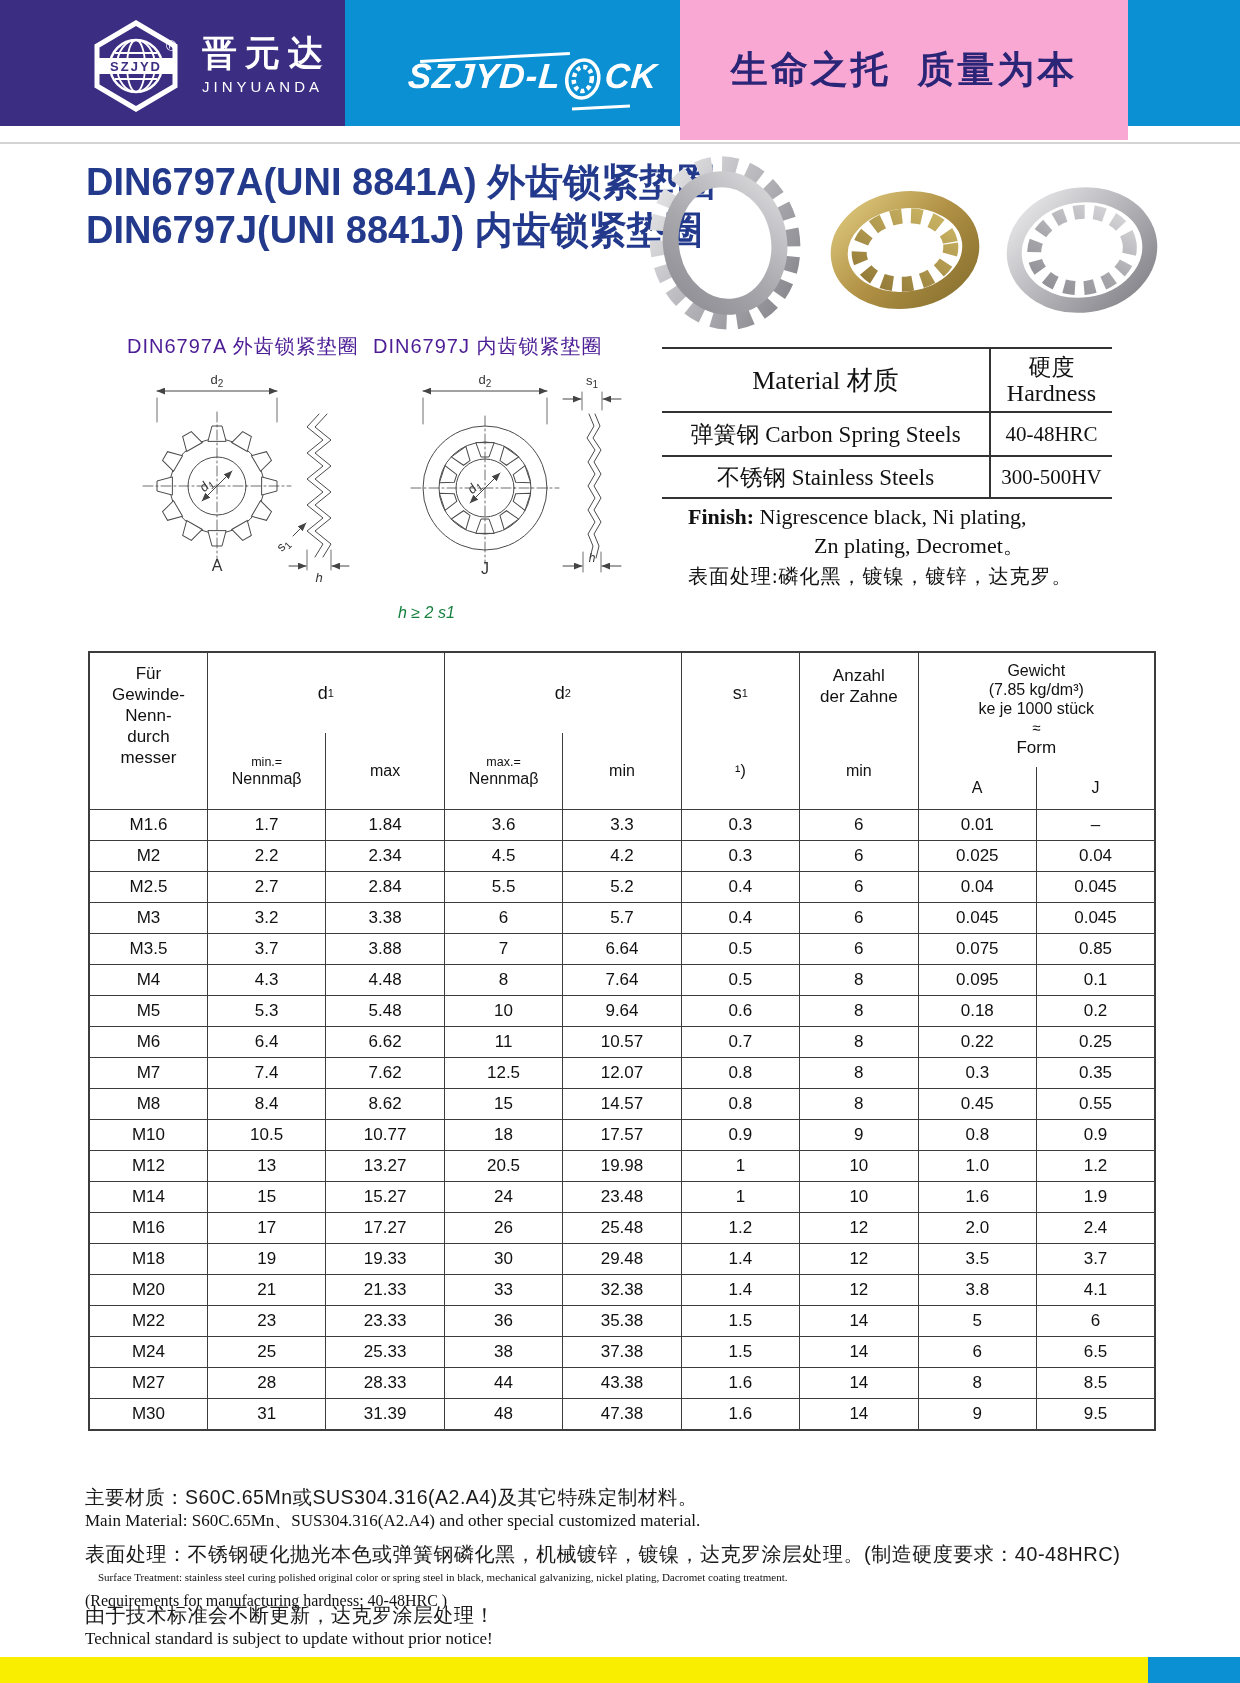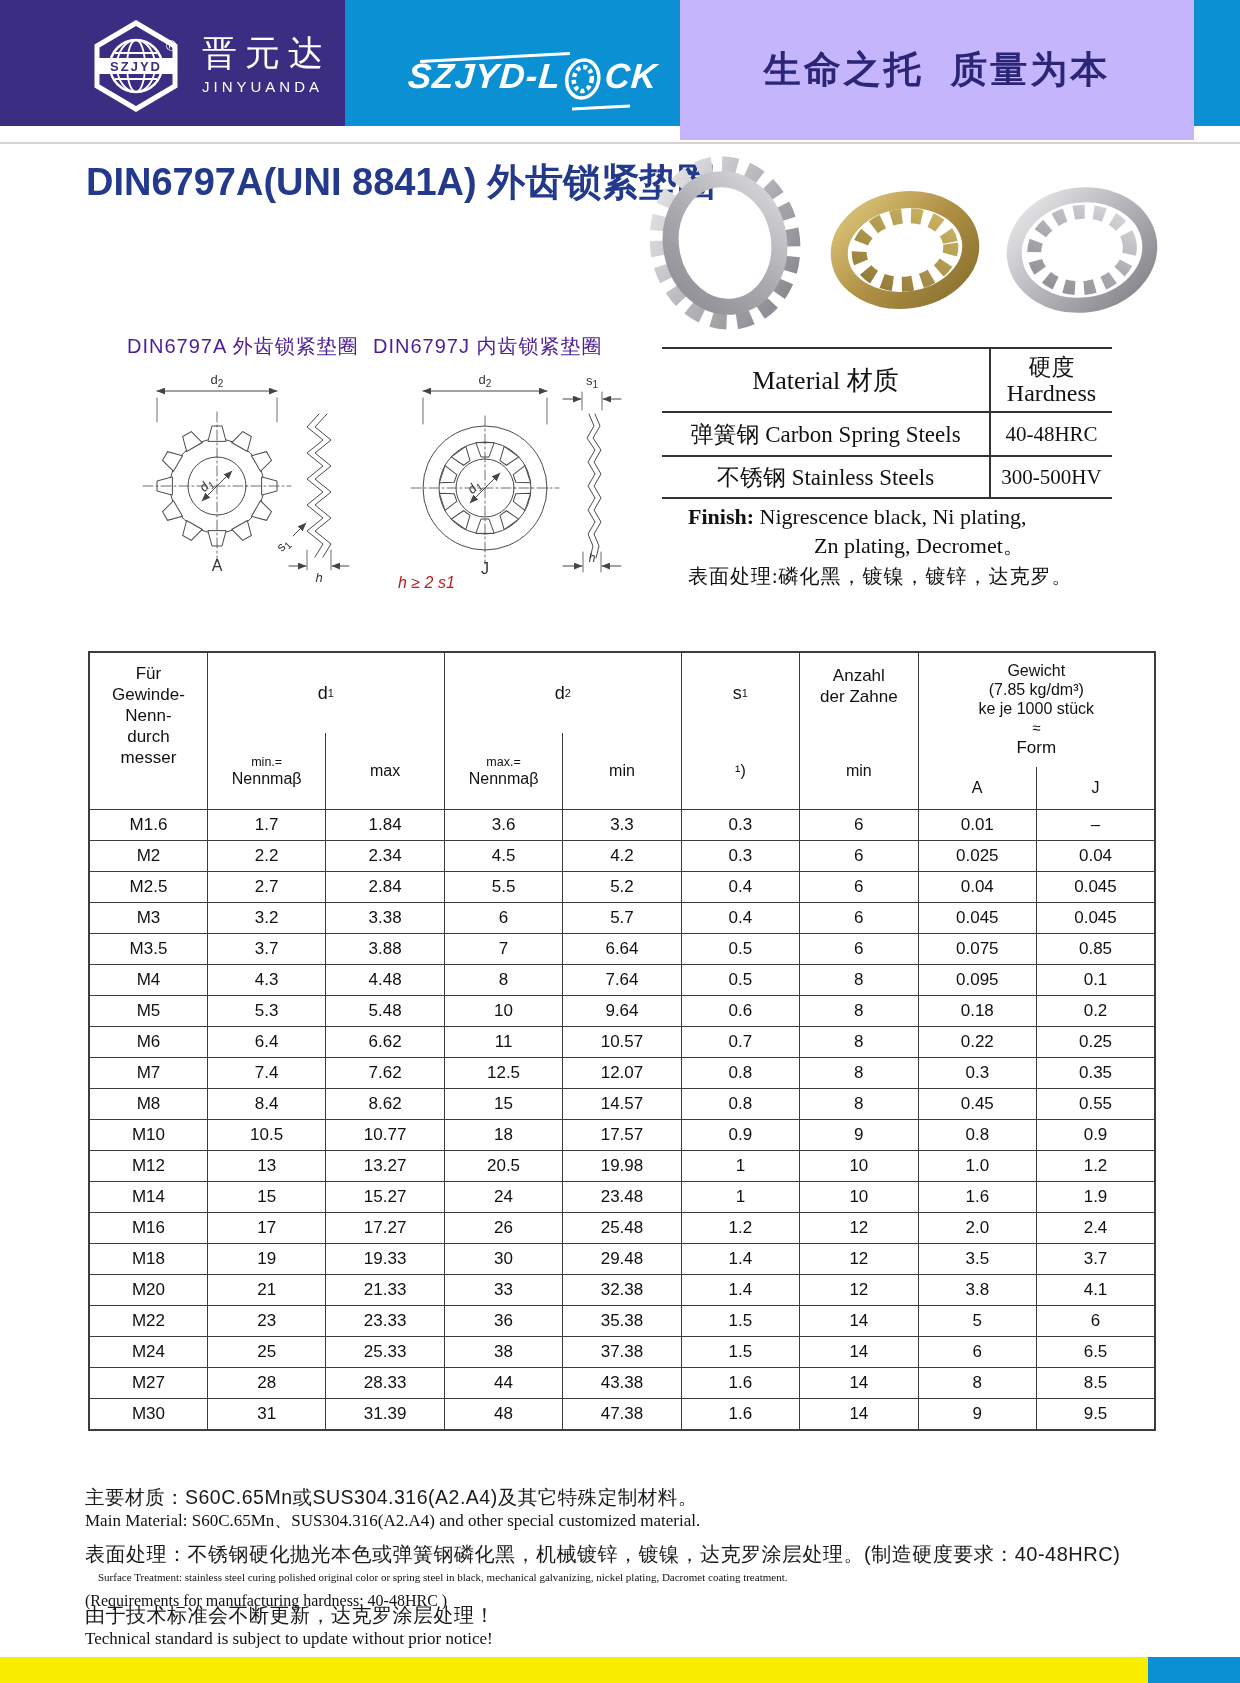--- a/index.html
+++ b/index.html
@@ -4,46 +4,46 @@
 <style>
   * { margin:0; padding:0; box-sizing:border-box; }
   html,body { background:#ffffff; }
   .page { position:relative; width:1240px; height:1683px; background:#fff; overflow:hidden;
           font-family:"Liberation Sans","DejaVu Sans",sans-serif; color:#1a1a1a; }
   .abs { position:absolute; }
 
   
   .hdr-purple { left:0; top:0; width:345px; height:126px; background:#3b2e82; }
   .hdr-cyan   { left:345px; top:0; width:895px; height:126px; background:#0a90d3; }
-  .hdr-yellow { left:680px; top:0; width:514px; height:140px; background:#c4b5fd; z-index:3;
+  .hdr-yellow { left:680px; top:0; width:448px; height:140px; background:#f9a8d4; z-index:3;
                 display:flex; align-items:center; justify-content:center; }
   .slogan { font-size:37px; font-weight:bold; color:#2b2577; letter-spacing:3px; white-space:pre; }
   .hdr-shadow { left:0; top:142px; width:1240px; height:2px; background:#d4d4d4; }
 
   .logo-wrap { left:92px; top:20px; display:flex; color:#fff; z-index:2; }
   .logo-reg { position:absolute; left:74px; top:18px; font-size:14px; color:#fff; }
   .logo-text { margin-left:22px; margin-top:14px; }
-  .logo-cn { font-size:35px; letter-spacing:8px; line-height:38px; }
+  .logo-cn { font-size:35px; letter-spacing:8px; line-height:38px;font-weight:bold; }
   .logo-en { font-size:15px; letter-spacing:4px; margin-top:6px; }
 
   .brand { left:408px; top:56px; color:#fff; font-weight:bold; font-style:italic;
            font-size:35px; letter-spacing:1px; display:flex; align-items:center; z-index:2;
            transform:skewX(-4deg); }
   .brand svg { margin:0 1px -6px 1px; }
   .brand-line1 { left:420px; top:56px; width:150px; height:3px; background:#fff; transform:rotate(-3deg); z-index:2; }
   .brand-line2 { left:572px; top:106px; width:58px; height:3px; background:#fff; transform:rotate(-3deg); z-index:2; }
 
   
   .title { left:86px; top:158px; color:#22398c; font-size:38px; font-weight:bold; line-height:48px; }
 
   
   .cap { font-size:20px; color:#4c1d95; letter-spacing:1px; }
   .cap-a { left:127px; top:333px; }
   .cap-j { left:373px; top:333px; }
-  .dianote { left:398px; top:574px; font-size:16px; color:#b91c1c; font-style:italic; }
+  .dianote { left:398px; top:604px; font-size:16px; color:#15803d; font-style:italic; }
 
   
   .mat { left:662px; top:347px; width:450px; border-collapse:collapse;
          font-family:"Liberation Serif","DejaVu Serif",serif; color:#111; }
   .mat td { text-align:center; vertical-align:middle; }
   .mat .r-head td { border-top:2px solid #333; border-bottom:2px solid #333; height:64px; }
   .mat .r-mid td  { border-bottom:2px solid #333; height:44px; }
   .mat .r-last td { border-bottom:2px solid #333; height:42px; }
   .mat td.vd { border-left:2px solid #333; width:122px; }
   .mat-title { font-size:26px; }
@@ -135,20 +135,21 @@
   </div>
   <div class="abs brand-line2"></div>
 
   <div class="abs hdr-yellow">
     <span class="slogan">生命之托  质量为本</span>
   </div>
   <div class="abs hdr-shadow"></div>
 
   <div class="abs title">
     <div>DIN6797A(UNI 8841A) 外齿锁紧垫圈</div>
+    <div>DIN6797J(UNI 8841J)  内齿锁紧垫圈</div>
   </div>
 
   <svg class="abs" style="left:592px; top:146px;" width="580" height="190" viewBox="0 0 580 190">
     <defs>
       <linearGradient id="sil" x1="0" y1="0" x2="1" y2="1">
         <stop offset="0" stop-color="#ececee"></stop>
           <stop offset="0.5" stop-color="#b4b4b9"></stop>
           <stop offset="1" stop-color="#7f7f85"></stop>
       </linearGradient>
       <linearGradient id="sil2" x1="1" y1="0" x2="0" y2="1">

